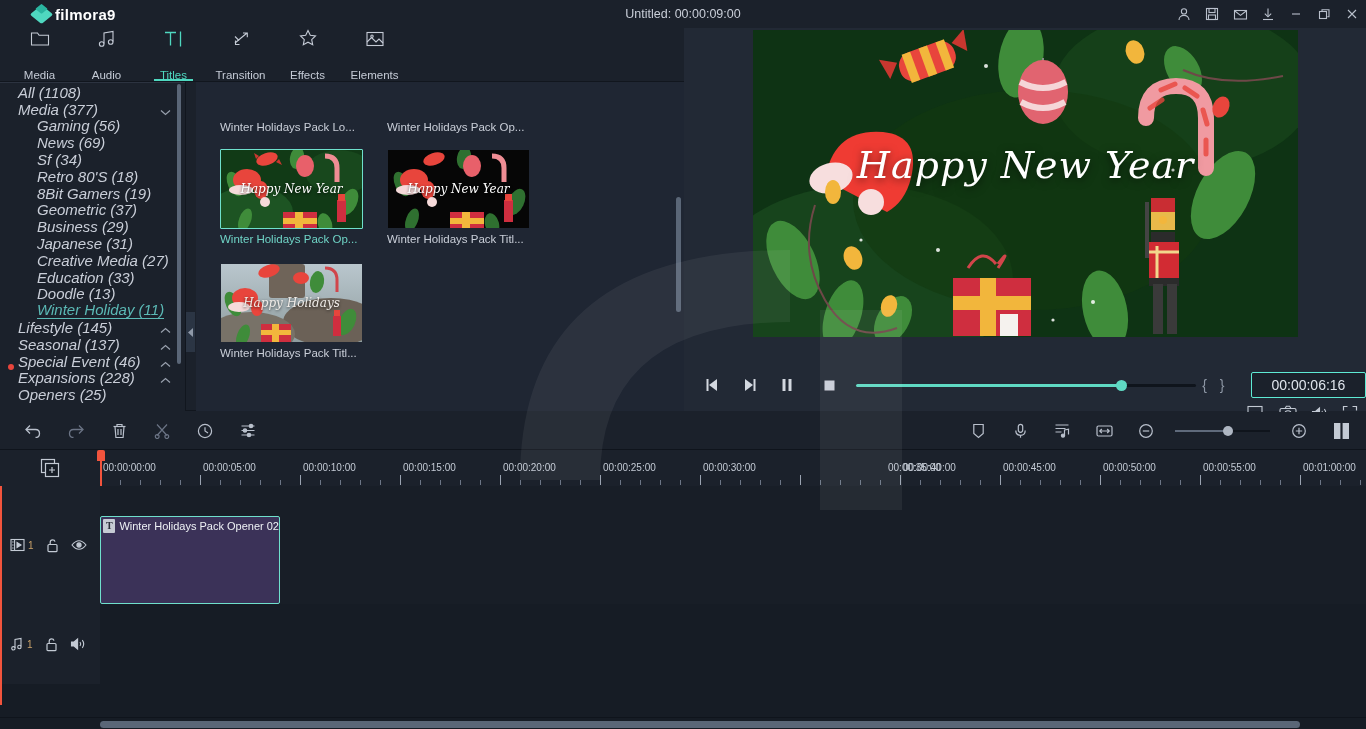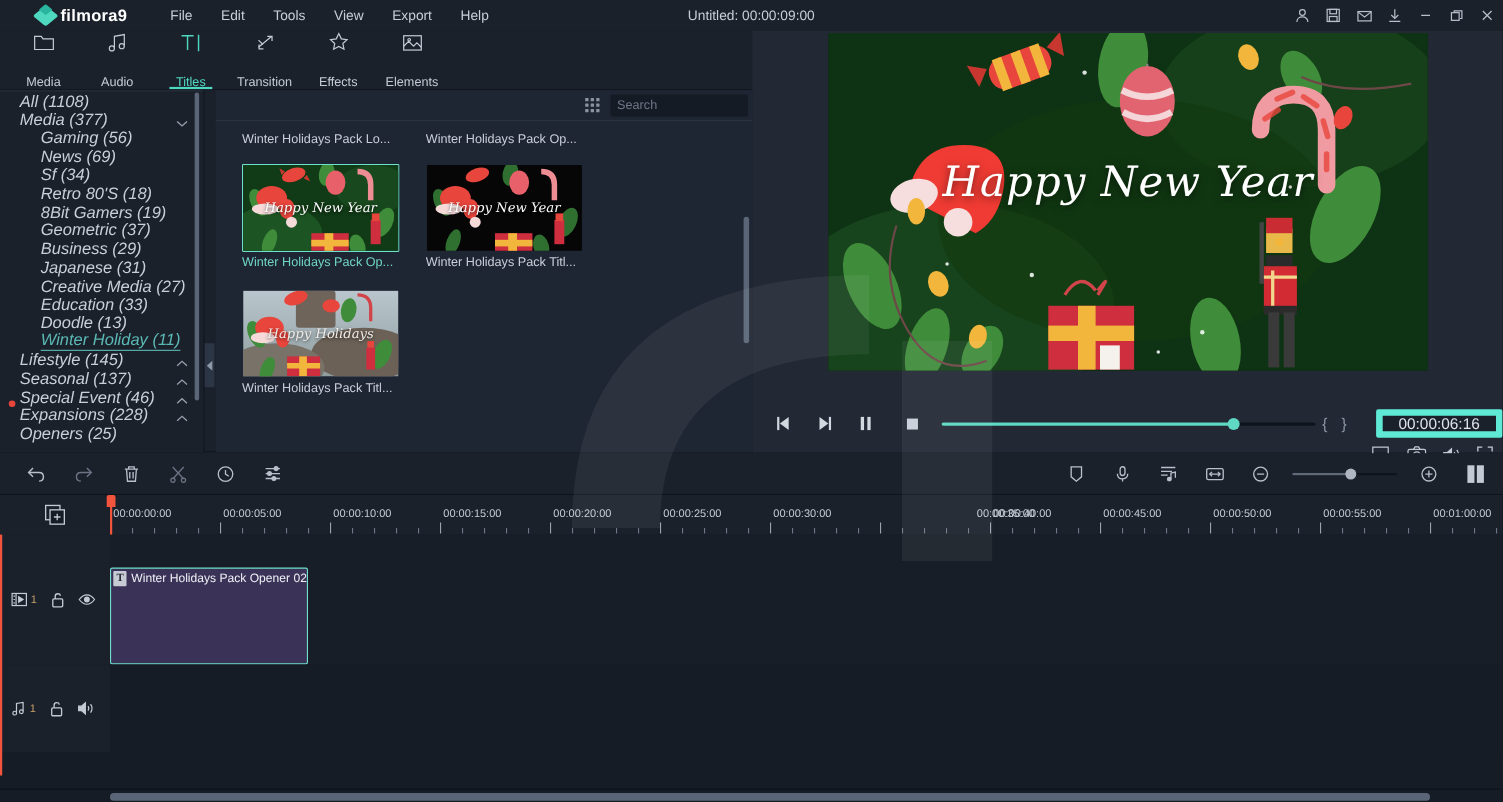--- a/index.html
+++ b/index.html
@@ -184,21 +184,21 @@
   }
   .seek-wrap {
     position: relative; margin-left: 8px; width: 348px; height: 20px; display: flex; align-items: center;
   }
   .seek-track { position:absolute; left:0; right:0; height:3px; background:#0f141c; border-radius:2px; }
   .seek-fill  { position:absolute; left:0; width:78%; height:3px; background:#5fd9c3; border-radius:2px;}
   .seek-knob  { position:absolute; left:76.5%; width:11px; height:11px; border-radius:50%; background:#5fd9c3;}
   .brace { color:#8d96a4; font-size:14px; width:18px; text-align:center; cursor:pointer; }
   .timecode {
     margin-left: 20px; width: 118px; height: 26px; background: #1b212b;
-    border: 6px solid #5eead4; border-radius: 2px;
+    border: 1px solid #5eead4; border-radius: 2px;
     display: flex; align-items: center; justify-content: center;
     font-size: 14px; color: #dfe4ec; font-family: "Liberation Sans", sans-serif;
   }
   .ctrl-row2 {
     position: absolute; top: 372px; right: 8px; height: 26px;
     display: flex; align-items: center; gap: 14px;
   }
   .ctrl-row2 .pi { color: #c3cad4; cursor: pointer; display:flex; }
 
   
@@ -281,28 +281,20 @@
 </head>
 <body>
 
 <div class="app">
 
   <div class="titlebar">
     <div class="logo-wrap">
       <div class="logo-diamond"></div>
       <span class="logo-text">filmora9</span>
     </div>
-    <div class="menubar">
-      <div class="menu-item">File</div>
-      <div class="menu-item">Edit</div>
-      <div class="menu-item">Tools</div>
-      <div class="menu-item">View</div>
-      <div class="menu-item">Export</div>
-      <div class="menu-item">Help</div>
-    </div>
     <div class="proj-title">Untitled:  00:00:09:00</div>
     <div class="tb-right">
       <div class="tb-icon">
         <svg width="14" height="14" viewBox="0 0 14 14" fill="none" stroke="#b9c0cc" stroke-width="1.1">
           <circle cx="7" cy="4.4" r="2.6"></circle>
             <path d="M2 13c0-3 2.3-4.6 5-4.6S12 10 12 13"></path>
           </svg>
       </div>
       <div class="tb-icon">
         <svg width="14" height="14" viewBox="0 0 14 14" fill="none" stroke="#b9c0cc" stroke-width="1.1">
@@ -485,42 +477,20 @@
     </div>
 
     <div class="panel-split"></div>
     <div class="collapse-handle">
       <svg width="6" height="9" viewBox="0 0 6 9" fill="#8f99a8">
           <path d="M5 0L0 4.5 5 9z"></path>
         </svg>
     </div>
 
     <div class="thumbs-wrap">
-      <div class="thumbs-head">
-        <div class="grid-icon">
-          <i></i>
-            <i></i>
-            <i></i>
-            <i></i>
-            <i></i>
-            <i></i>
-            <i></i>
-            <i></i>
-            <i></i>
-        </div>
-        <div class="searchbox">
-          <input type="text" placeholder="Search" style="">
-          <span>
-            <svg width="12" height="12" viewBox="0 0 12 12" fill="none" stroke="#aeb6c2" stroke-width="1.2">
-              <circle cx="5" cy="5" r="3.6"></circle>
-                <path d="M7.8 7.8L11 11"></path>
-              </svg>
-          </span>
-        </div>
-      </div>
 
       <div class="thumbs-body">
         <div class="trow" style="padding-top:6px">
           <div class="titem">
             <div class="cap">Winter Holidays Pack Lo...</div>
           </div>
           <div class="titem">
             <div class="cap">Winter Holidays Pack Op...</div>
           </div>
         </div>

